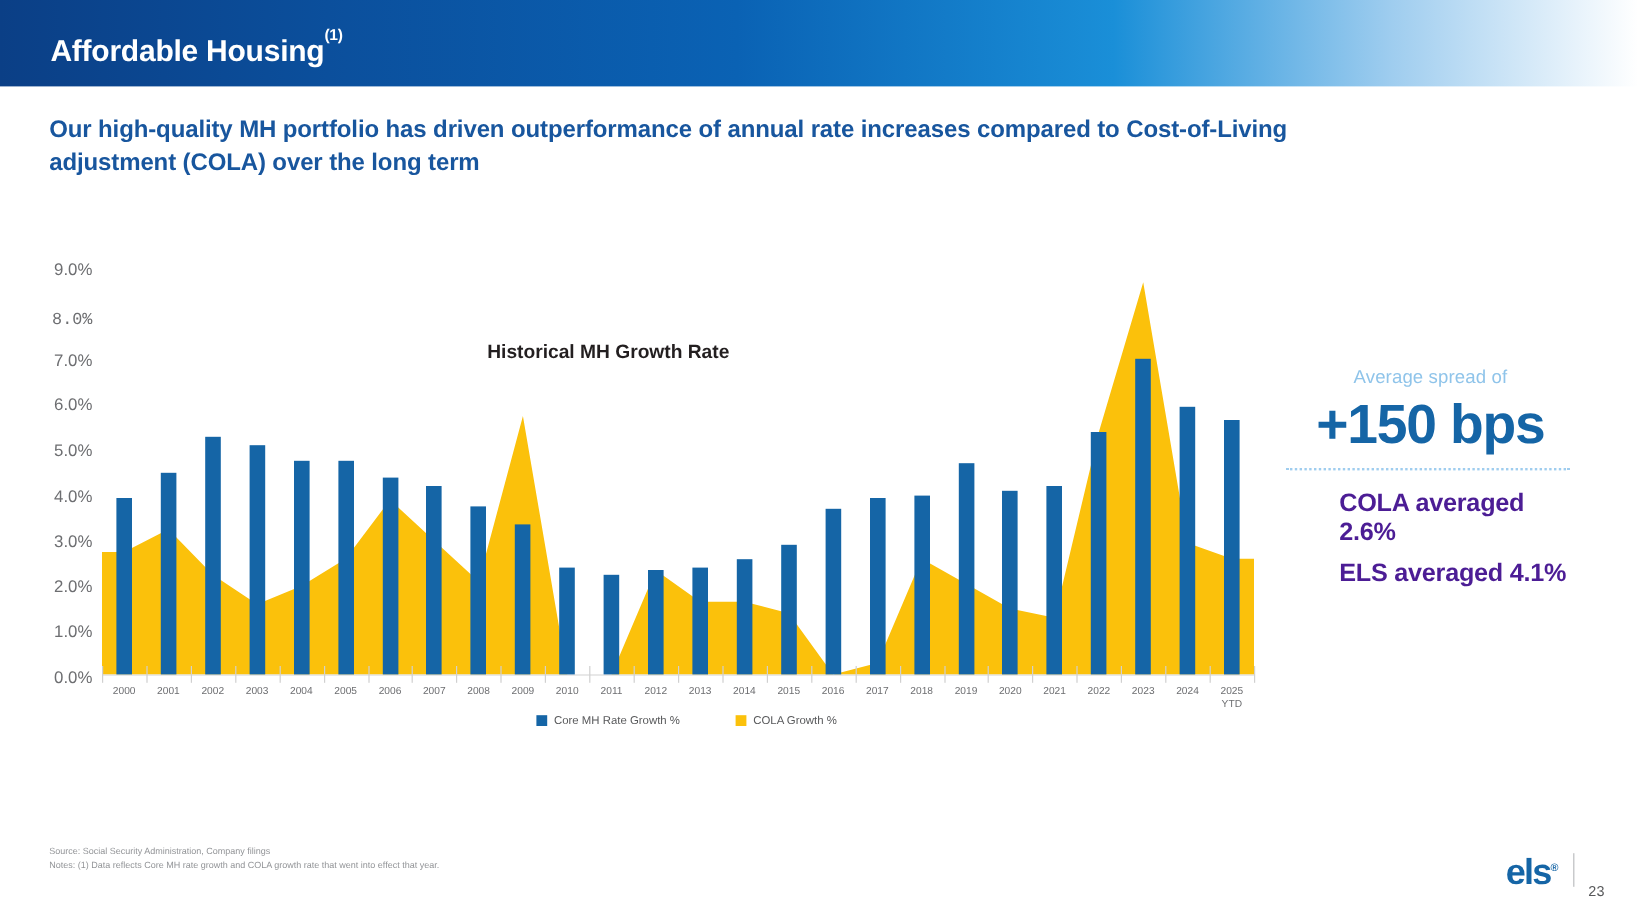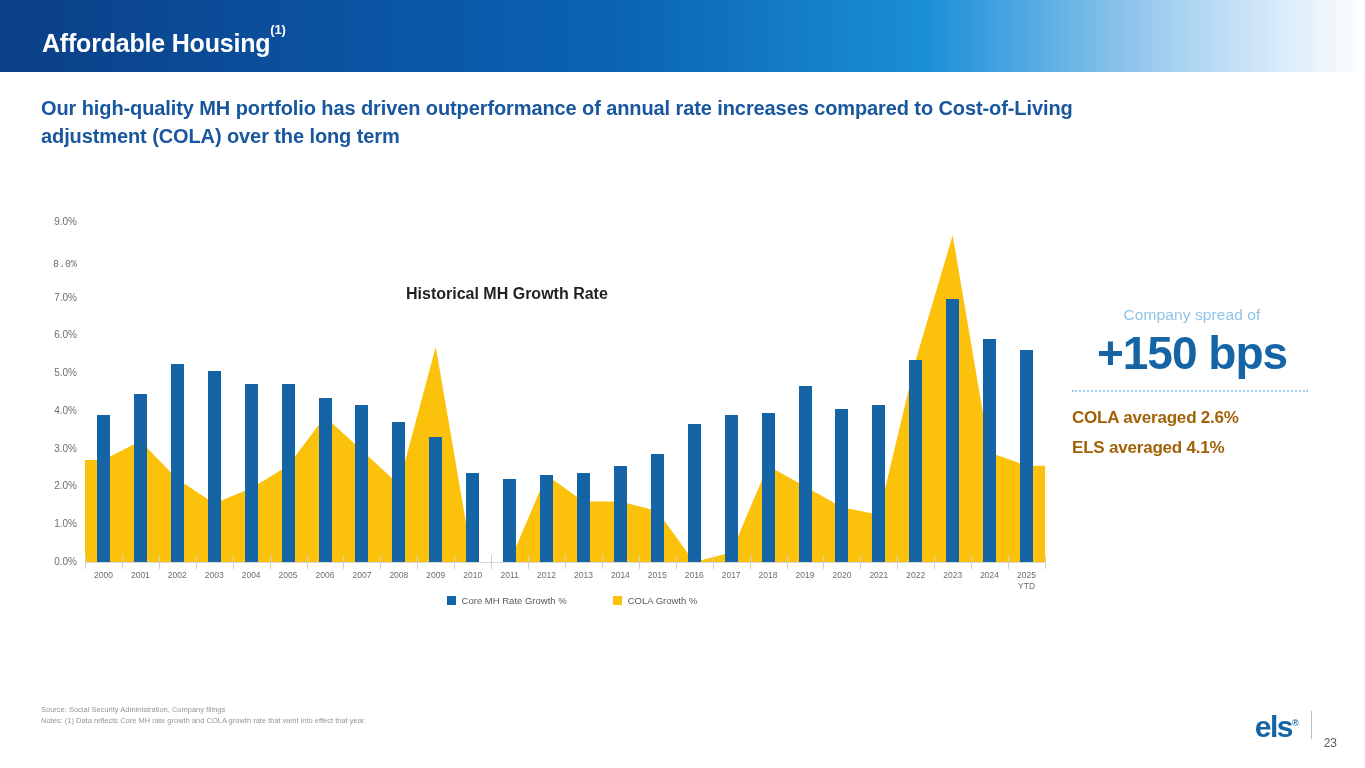--- a/index.html
+++ b/index.html
@@ -29,21 +29,21 @@
   .chart-title{
     position:absolute;left:406px;top:80px;width:300px;
     font-size:16px;font-weight:bold;color:#231f20;text-align:left;
   }
   .plot{
     position:absolute;left:85px;top:17px;width:960px;height:340px;
   }
   .y-axis{position:absolute;left:0px;top:0px;width:85px;height:375px;}
   .ytick{
     position:absolute;right:8px;width:60px;text-align:right;
-    font-size:10px;color:#6d6e71;
+    font-size:14px;color:#6d6e71;
   }
   .gridbase{
     position:absolute;left:85px;top:357px;width:960px;height:1px;background:#d9d9d9;
   }
   .cat-sep{
     position:absolute;width:1px;background:#d0d0d0;
   }
   .bars,.area{position:absolute;left:0;top:0;width:960px;height:340px;}
   .bar{
     position:absolute;bottom:0;background:#1565a6;
@@ -67,21 +67,21 @@
     letter-spacing:0.1px;
   }
   .spread-value{
     font-size:46px;color:#1565a6;font-weight:bold;text-align:center;
     letter-spacing:-1px;margin-top:2px;line-height:54px;
   }
   .dotted{
     border-top:2px dotted #9fcdef;margin-top:10px;width:236px;
   }
   .stat{
-    font-size:17px;font-weight:bold;color:#a16207;margin-top:16px;letter-spacing:-0.2px;
+    font-size:21px;font-weight:bold;color:#4c1d95;margin-top:16px;letter-spacing:-0.2px;margin-left:44px;
   }
   .stat.second{margin-top:10px;}
   
   .footnotes{
     position:absolute;left:41px;top:704px;font-size:7.5px;color:#939598;line-height:11px;
   }
   .logo{
     position:absolute;right:28px;bottom:18px;display:flex;align-items:center;gap:12px;
   }
   .logo-text{
@@ -262,21 +262,21 @@
     <div class="cat-sep" style="left: 823.462px; top: 350px; height: 14px;"></div>
     <div class="cat-sep" style="left: 860.385px; top: 350px; height: 14px;"></div>
     <div class="cat-sep" style="left: 897.308px; top: 350px; height: 14px;"></div>
     <div class="cat-sep" style="left: 934.231px; top: 350px; height: 14px;"></div>
     <div class="cat-sep" style="left: 971.154px; top: 350px; height: 14px;"></div>
     <div class="cat-sep" style="left: 1008.08px; top: 350px; height: 14px;"></div>
     <div class="cat-sep" style="left: 1045px; top: 350px; height: 14px;"></div>
   </div>
 
 <div class="right">
-  <div class="spread-label">Company spread of</div>
+  <div class="spread-label">Average spread of</div>
   <div class="spread-value">+150 bps</div>
   <div class="dotted"></div>
   <div class="stat">COLA averaged 2.6%</div>
   <div class="stat second">ELS averaged 4.1%</div>
 </div>
 
 <div class="footnotes">
   <div>Source: Social Security Administration, Company filings</div>
   <div>Notes:  (1) Data reflects Core MH rate growth and COLA growth rate that went into effect that year.</div>
 </div>

